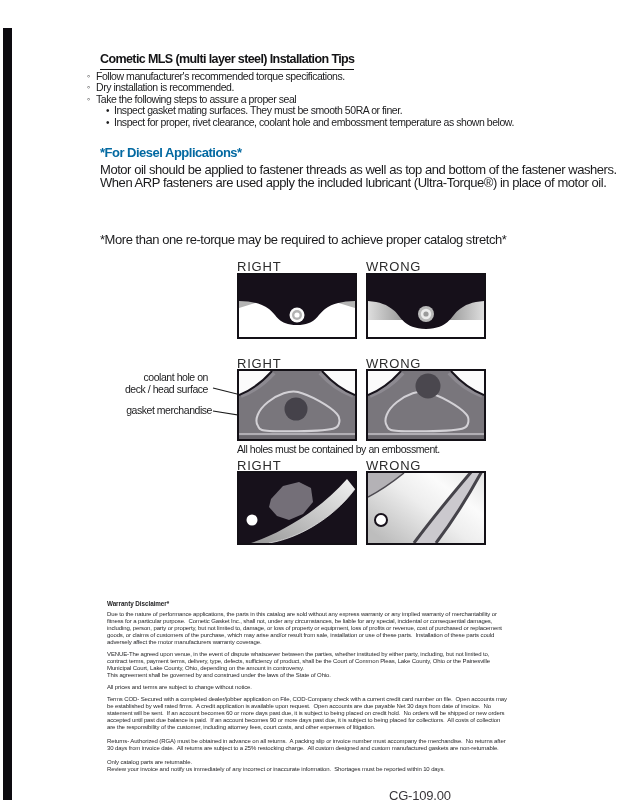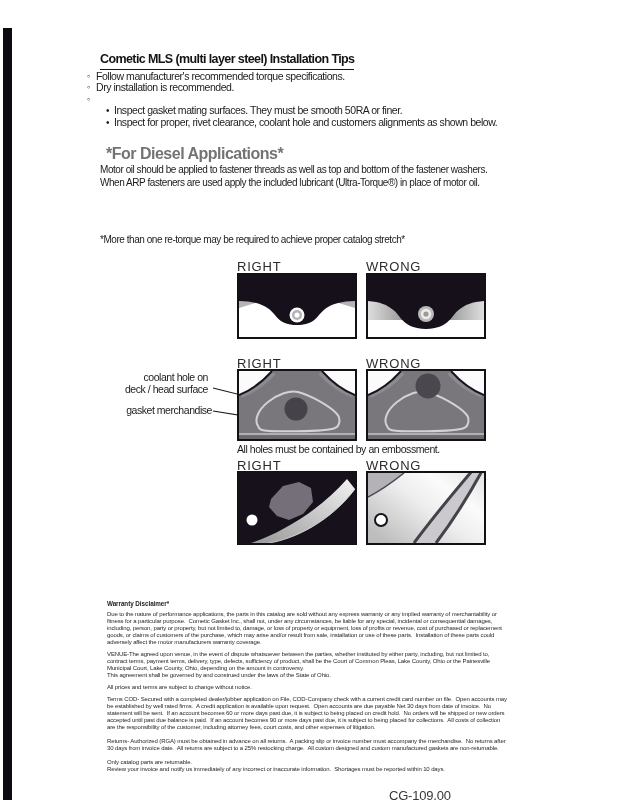--- a/index.html
+++ b/index.html
@@ -12,22 +12,22 @@
   
   #title{left:100px;top:24px;font-size:12.5px;font-weight:bold;letter-spacing:-0.6px;
          color:#141416;border-bottom:1.6px solid #141416;padding-bottom:2.5px;display:inline-block;}
   
   #bullets{left:87px;top:43px;font-size:10.5px;letter-spacing:-0.45px;line-height:11.4px;}
   .b-row{display:flex;}
   .b-marker{width:9px;flex:0 0 9px;font-size:9px;line-height:11.4px;}
   #sub-bullets{margin-left:19px;}
   .sb-marker{width:8px;flex:0 0 8px;font-size:10px;line-height:11.4px;}
   
-  #diesel-heading{left:106px;top:117px;font-size:16px;font-weight:bold;letter-spacing:-0.5px;color:#737373;}
-  .para{font-size:10px;letter-spacing:-0.45px;line-height:13px;}
+  #diesel-heading{left:100px;top:117px;font-size:13px;font-weight:bold;letter-spacing:-0.5px;color:#0369a1;}
+  .para{font-size:13px;letter-spacing:-0.45px;line-height:13px;}
   #diesel-para1{left:100px;top:135px;}
   #diesel-para2{left:100px;top:164px;}
   #retorque-note{left:100px;top:205px;}
   
   .fig-hdr{width:120px;font-size:13px;letter-spacing:0.8px;color:#2b2b2b;}
   .img-box{width:120px;border:2px solid #131016;box-sizing:border-box;background:#fff;}
   .img-box svg{display:block;width:100%;height:100%;}
   .cap{font-size:10.5px;letter-spacing:-0.45px;line-height:12px;color:#1c1c1e;}
   .r1{top:245px;height:66px;}
   .r2{top:341px;height:72px;}
@@ -67,29 +67,30 @@
     <div class="b-row">
       <span class="b-marker">◦</span>
       <span>Follow manufacturer's recommended torque specifications.</span>
     </div>
     <div class="b-row">
       <span class="b-marker">◦</span>
       <span>Dry installation is recommended.</span>
     </div>
     <div class="b-row">
       <span class="b-marker">◦</span>
+      <span>Take the following steps to assure a proper seal</span>
     </div>
     <div id="sub-bullets">
       <div class="b-row">
         <span class="sb-marker">•</span>
         <span>Inspect gasket mating surfaces.  They must be smooth 50RA or finer.</span>
       </div>
       <div class="b-row">
         <span class="sb-marker">•</span>
-        <span>Inspect for proper, rivet clearance, coolant hole and customers alignments as shown below.</span>
+        <span>Inspect for proper, rivet clearance, coolant hole and embossment temperature as shown below.</span>
       </div>
     </div>
   </div>
 
   <div id="diesel-heading" class="abs">*For Diesel Applications*</div>
   <div id="diesel-para1" class="abs para pre">Motor oil should be applied to fastener threads as well as top and bottom of the fastener washers.
 When ARP fasteners are used apply the included lubricant (Ultra-Torque®) in place of motor oil.</div>
   <div id="retorque-note" class="abs para pre">*More than one re-torque may be required to achieve proper catalog stretch*</div>
 
   <div id="hdr-right-1" class="abs fig-hdr">RIGHT</div>

